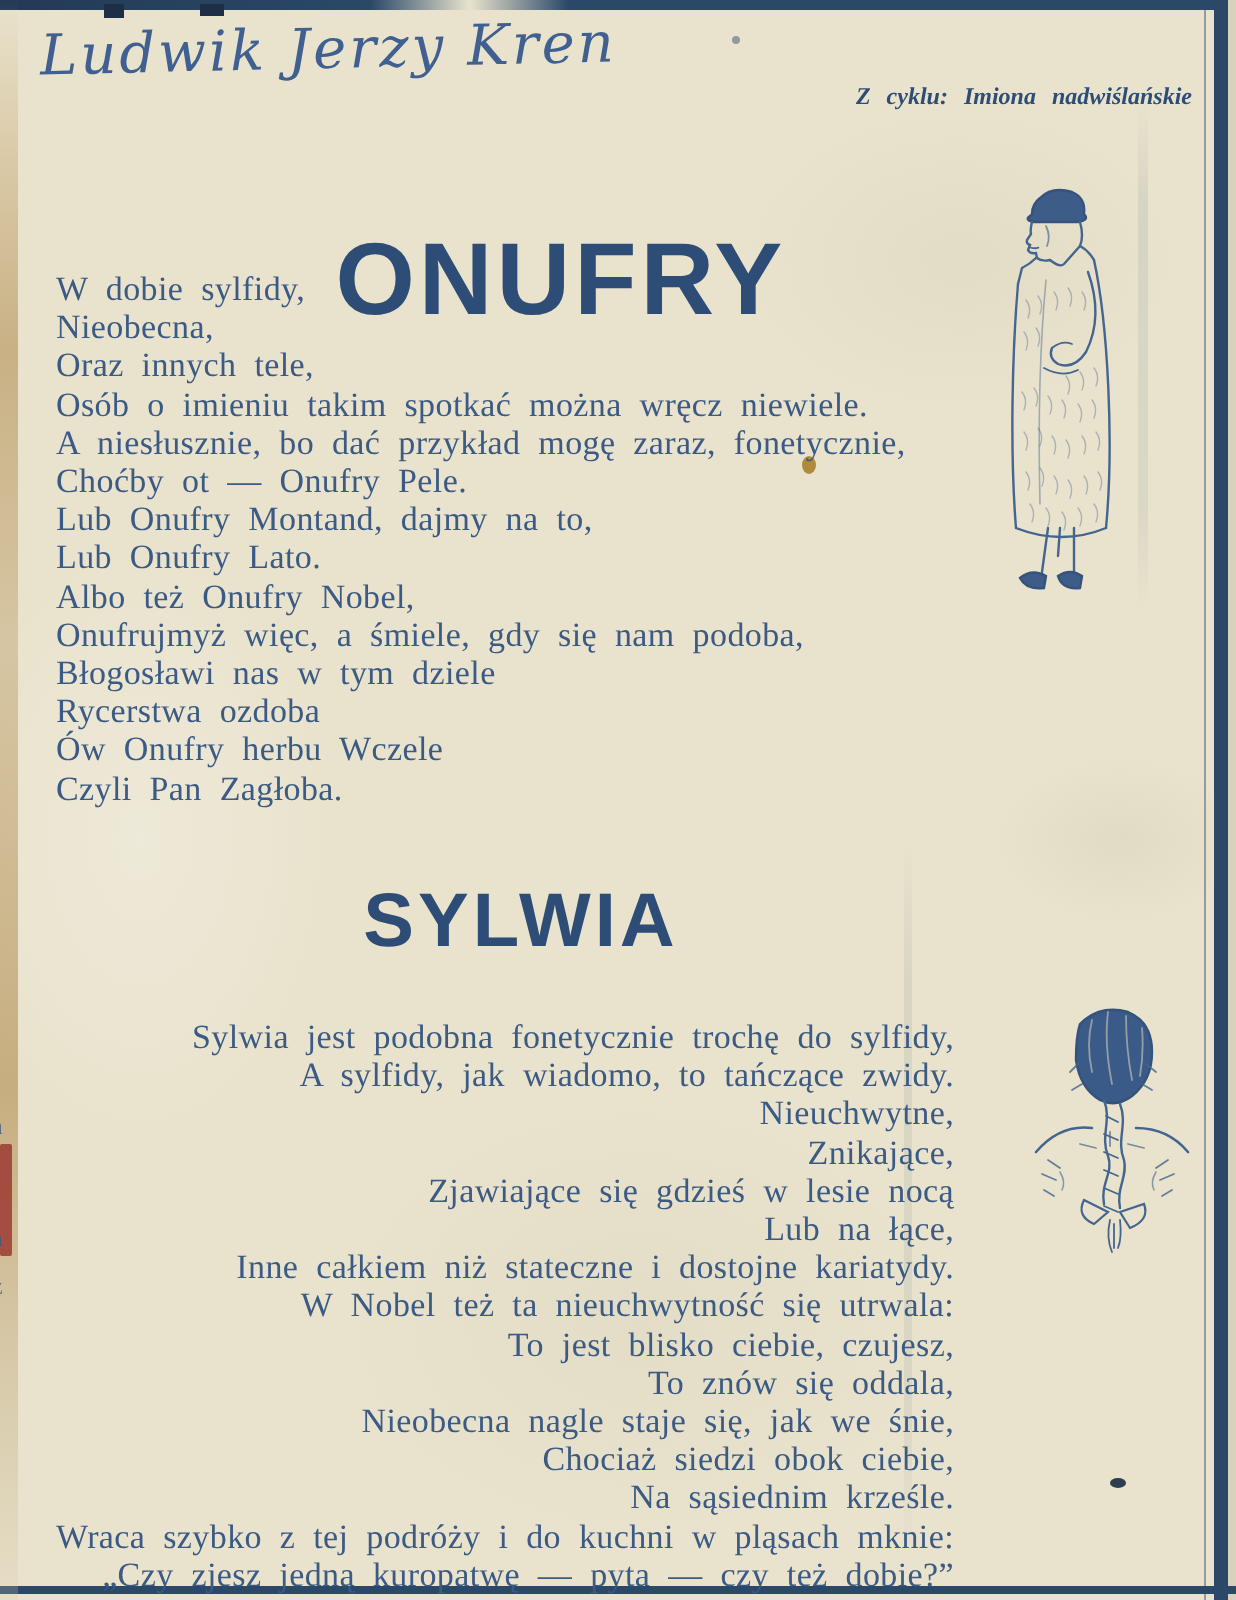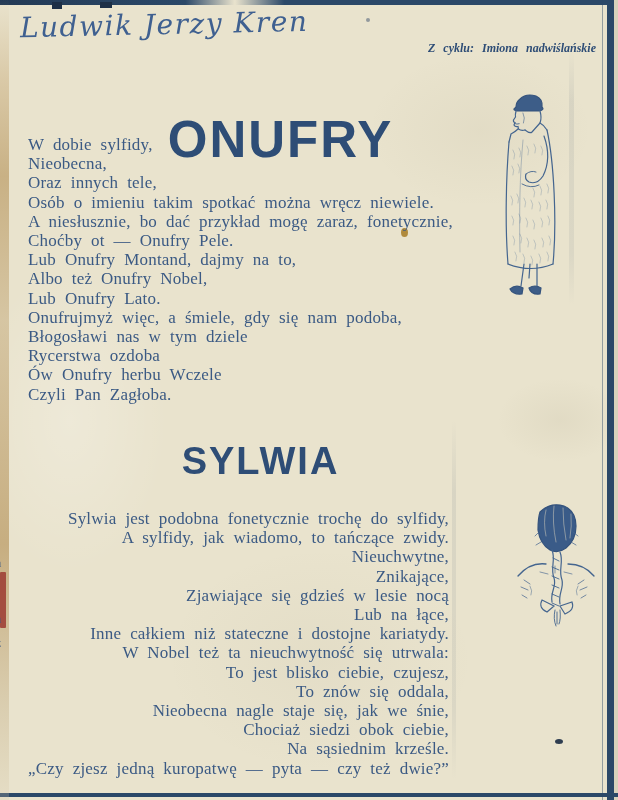--- a/index.html
+++ b/index.html
@@ -79,22 +79,22 @@
 
   <div class="poem-title title-1">ONUFRY</div>
   <div class="poem poem-1">
       <div class="poem-line">W dobie sylfidy,</div>
       <div class="poem-line">Nieobecna,</div>
       <div class="poem-line">Oraz innych tele,</div>
       <div class="poem-line">Osób o imieniu takim spotkać można wręcz niewiele.</div>
       <div class="poem-line">A niesłusznie, bo dać przykład mogę zaraz, fonetycznie,</div>
       <div class="poem-line">Choćby ot — Onufry Pele.</div>
       <div class="poem-line">Lub Onufry Montand, dajmy na to,</div>
+      <div class="poem-line">Lub Onufry Lato.</div>
       <div class="poem-line">Albo też Onufry Nobel,</div>
-      <div class="poem-line">Lub Onufry Lato.</div>
       <div class="poem-line">Onufrujmyż więc, a śmiele, gdy się nam podoba,</div>
       <div class="poem-line">Błogosławi nas w tym dziele</div>
       <div class="poem-line">Rycerstwa ozdoba</div>
       <div class="poem-line">Ów Onufry herbu Wczele</div>
       <div class="poem-line">Czyli Pan Zagłoba.</div>
     </div>
 
   <div class="poem-title title-2">SYLWIA</div>
   <div class="poem poem-2">
       <div class="poem-line">Sylwia jest podobna fonetycznie trochę do sylfidy,</div>
@@ -103,21 +103,22 @@
       <div class="poem-line">Znikające,</div>
       <div class="poem-line">Zjawiające się gdzieś w lesie nocą</div>
       <div class="poem-line">Lub na łące,</div>
       <div class="poem-line">Inne całkiem niż stateczne i dostojne kariatydy.</div>
       <div class="poem-line">W Nobel też ta nieuchwytność się utrwala:</div>
       <div class="poem-line">To jest blisko ciebie, czujesz,</div>
       <div class="poem-line">To znów się oddala,</div>
       <div class="poem-line">Nieobecna nagle staje się, jak we śnie,</div>
       <div class="poem-line">Chociaż siedzi obok ciebie,</div>
       <div class="poem-line">Na sąsiednim krześle.</div>
-      <div class="poem-line">„Czy zjesz jedną kuropatwę — pyta — czy też dwie?”</div>
+      <div class="poem-line">Wraca szybko z tej podróży i do kuchni w pląsach mknie:</div>
+      <div class="poem-line">„Czy zjesz jedną kuropatwę — pyta — czy też dobie?”</div>
     </div>
 
   <svg class="illu illu-man" width="66" height="208" viewBox="0 0 66 208" aria-hidden="true">
     <g stroke="var(--sketch)" fill="none" stroke-width="1.2" stroke-linecap="round">
       <path d="M12,16 Q9,18 14,19 L36,19 Q42,18 39,15 Q40,7 33,4 Q23,1 17,7 Q13,10 13,15 Z" fill="#3d5d88" stroke="#35537d"></path>
       <path d="M13,19 Q12,23 12.5,25 L10.5,28 Q10,30 12,30.5 L11,33 Q12,35 15,34.5 L15.5,37 Q18,39 22,38"></path>
       <path d="M11.5,31.5 Q14,32.6 16.2,31.8" stroke-width=".9"></path>
       <path d="M20,21 Q22.5,26 20.5,31" opacity=".65" stroke-width=".9"></path>
       <path d="M37,19 Q39,26 37,31 Q41,33 44,38"></path>
       <path d="M15,37 Q12,40 8,42 L6,50 M22,38 Q27,42 29,40 L37,31"></path>

